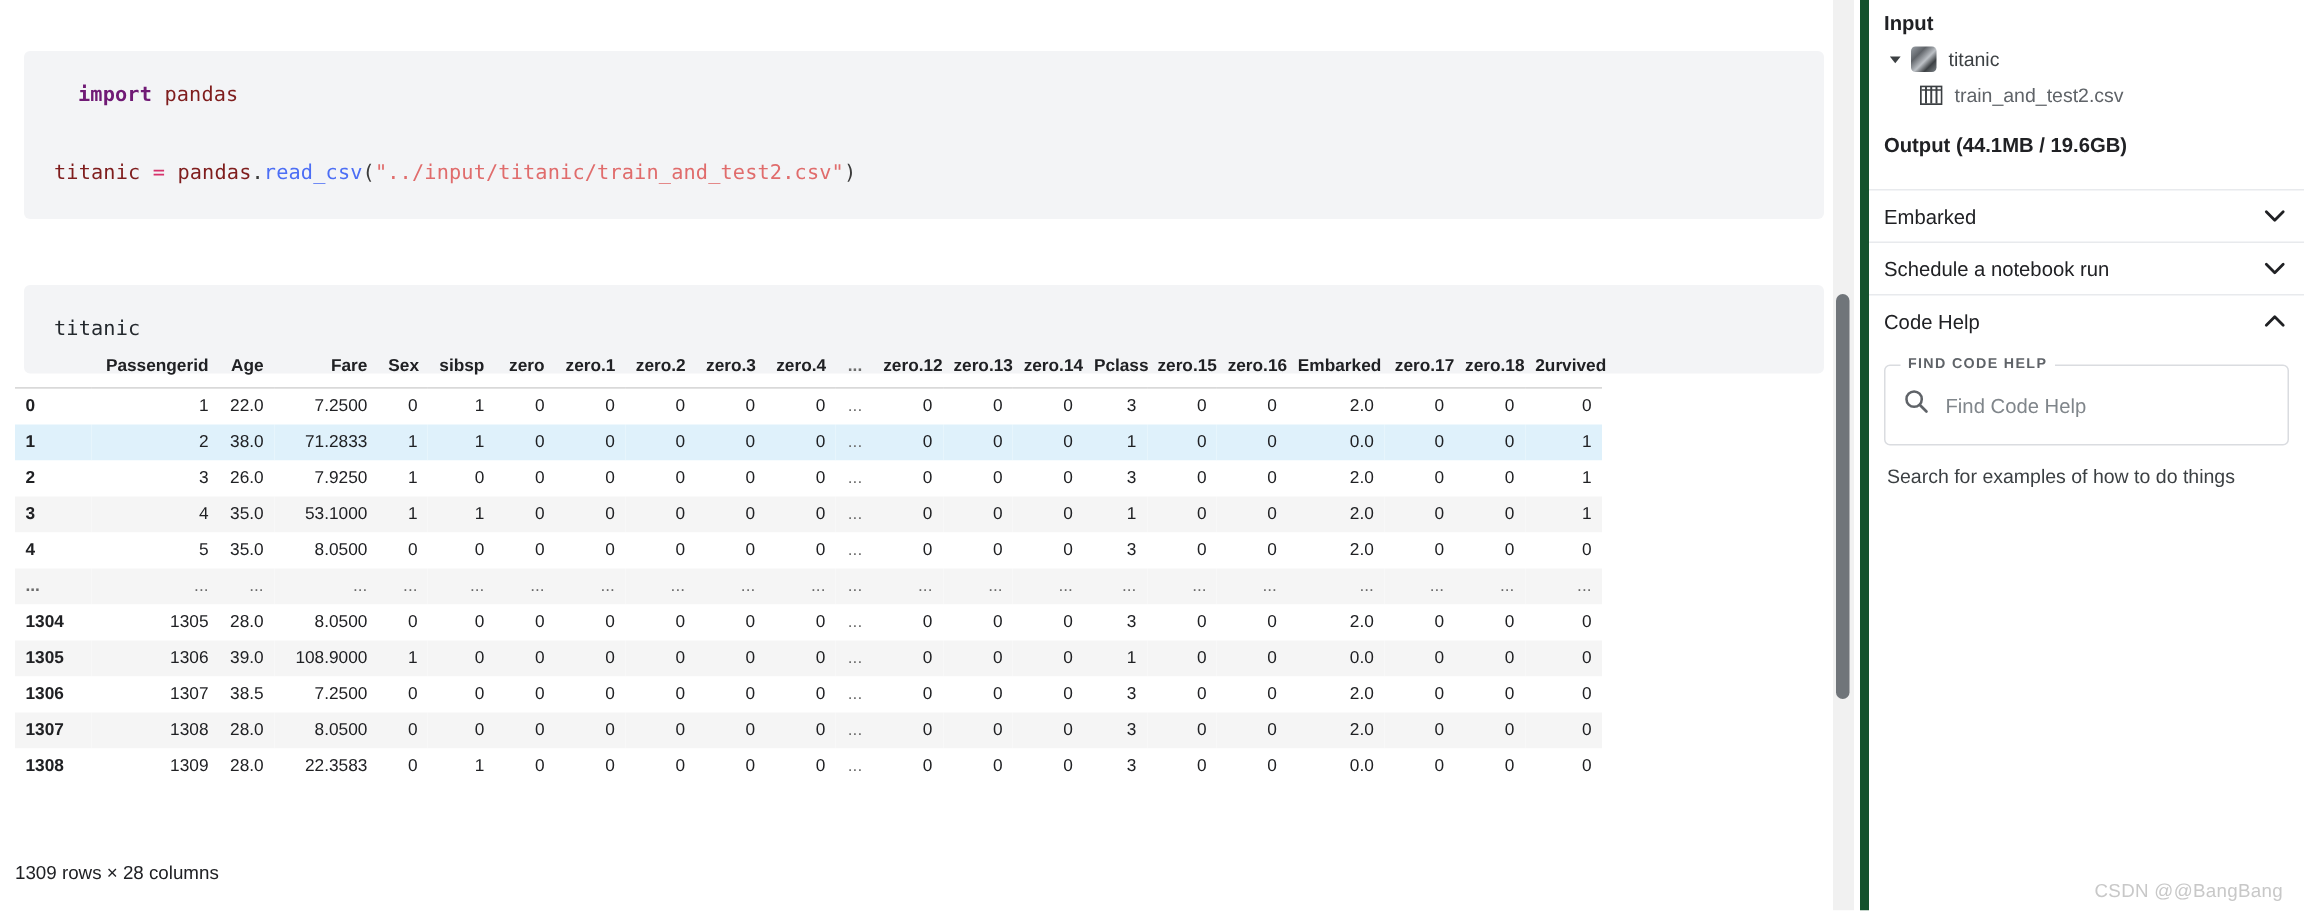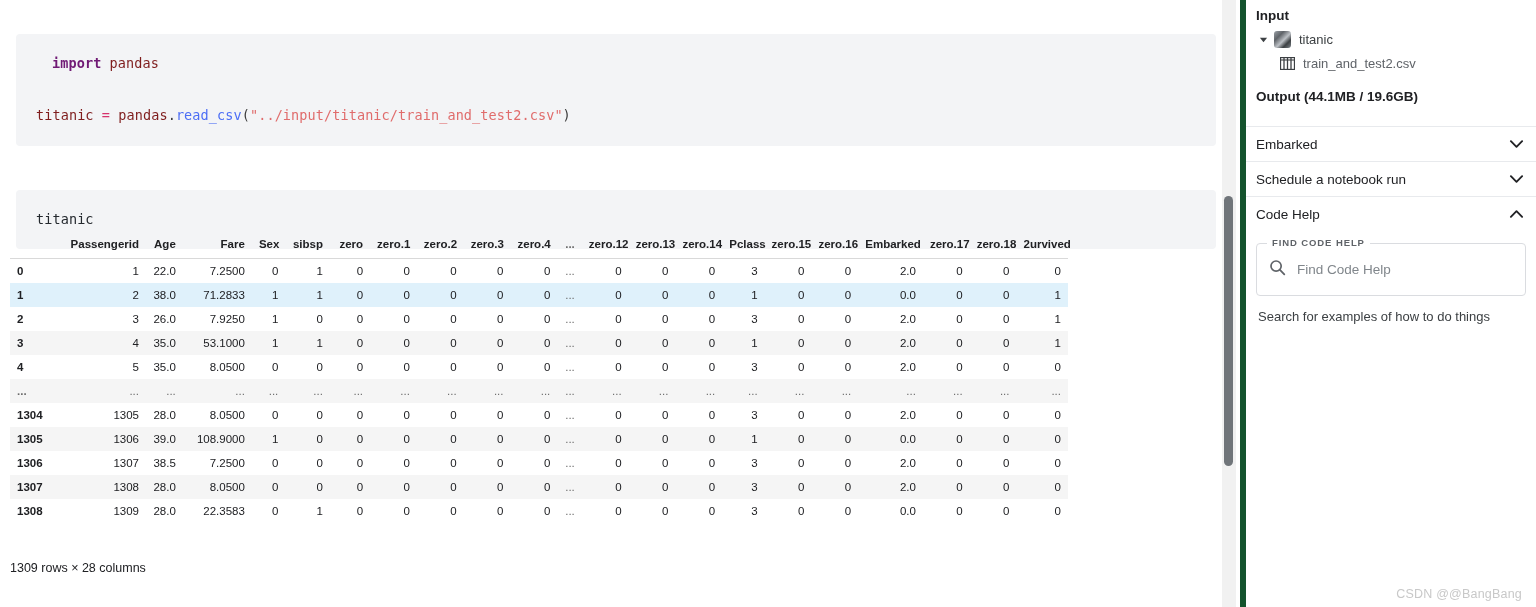--- a/index.html
+++ b/index.html
@@ -89,21 +89,21 @@
     padding: 6px 7px;
     white-space: nowrap;
   }
   table.df tbody tr.odd { background: #f5f5f5; }
   table.df tbody tr.even { background: #ffffff; }
   table.df tbody tr.hl { background: #dff1fb; }
   .ell { color: #6b6b6b; }
 
   .df-footer {
     position: absolute;
-    left: 10px; top: 561px;
+    left: 10px; top: 575px;
     font-size: 12.5px;
     color: #202124;
     font-family: "Liberation Sans", sans-serif;
   }
 
   
   .scroll-track {
     position: absolute;
     left: 1222px; top: 0;
     width: 14px; height: 607px;

